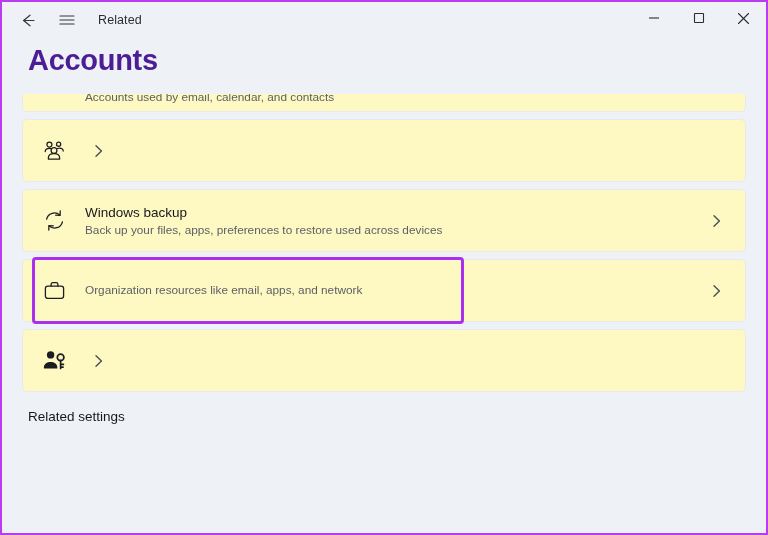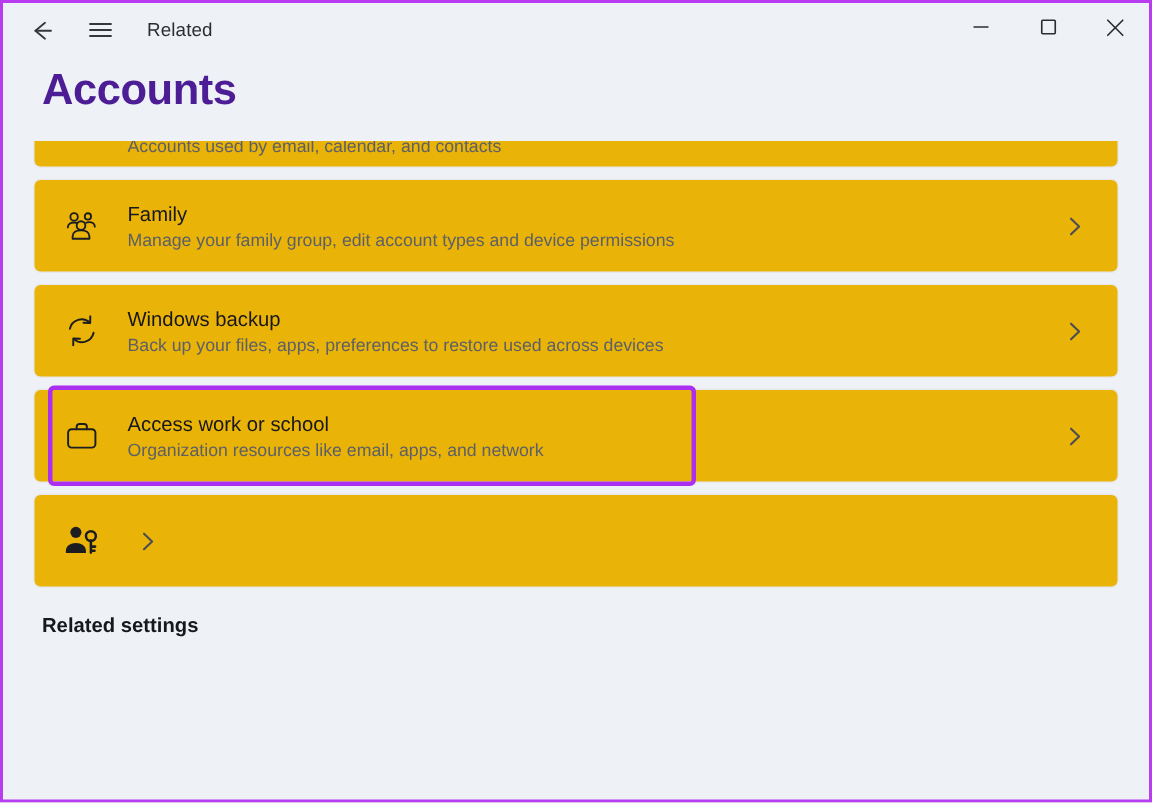--- a/index.html
+++ b/index.html
@@ -62,21 +62,21 @@
   
   .content {
     position:absolute;
     top:92px; left:0; right:0; bottom:0;
     padding:0 20px;
   }
   .cards { position:relative; }
 
   .card {
     position:relative;
-    background:#eab308;
+    background:#fef9c3;
     border:1px solid #e8e9ee;
     border-radius:5px;
     height:63px;
     display:flex;
     align-items:center;
     padding:0 16px 0 0;
     margin-bottom:7px;
   }
   .card.clipped {
     height:18px;
@@ -127,21 +127,21 @@
     border:3px solid #ab2ff0;
     border-radius:4px;
     pointer-events:none;
     z-index:5;
   }
 
   .related {
     margin-top:17px;
     margin-left:6px;
     font-size:13.5px;
-    font-weight:700;
+    font-weight:400;
     color:#17181b;
   }
 </style>
 </head>
 <body>
 
 <div id="app">
 
   <div class="titlebar">
     <div class="tb-btn tb-back">
@@ -204,24 +204,20 @@
         <div class="card-icon">
           <svg width="25" height="25" viewBox="0 0 25 25" fill="none" stroke="currentColor" stroke-width="1.25">
             <circle cx="7.4" cy="6.6" r="2.5"></circle>
             <circle cx="16.6" cy="6.3" r="2.1"></circle>
             <circle cx="12" cy="12.4" r="2.9"></circle>
             <path d="M3.2 13.6c0-2.1 1.9-3.3 4.2-3.3 .8 0 1.6.15 2.2.43" stroke-linecap="round"></path>
             <path d="M21.2 13.1c0-1.9-1.7-3-3.8-3-.7 0-1.4.12-1.9.36" stroke-linecap="round"></path>
             <path d="M6.4 21.2v-1.6c0-2.6 2.5-4.1 5.6-4.1s5.6 1.5 5.6 4.1v1.6z" stroke-linejoin="round"></path>
           </svg>
         </div>
-        <div class="card-text">
-          <div class="card-title">Family</div>
-          <div class="card-sub">Manage your family group, edit account types and device permissions</div>
-        </div>
         <div class="chev">
           <svg width="11" height="14" viewBox="0 0 11 14" fill="none" stroke="currentColor" stroke-width="1.4">
             <path d="M3 1.8 L8.4 7 L3 12.2" stroke-linecap="round" stroke-linejoin="round"></path>
           </svg>
         </div>
       </div>
 
       <div class="card">
         <div class="card-icon">
           <svg width="25" height="25" viewBox="0 0 25 25" fill="none" stroke="currentColor" stroke-width="1.3">
@@ -244,21 +240,20 @@
 
 
       <div class="card">
         <div class="card-icon">
           <svg width="25" height="25" viewBox="0 0 25 25" fill="none" stroke="currentColor" stroke-width="1.3">
             <rect x="3.4" y="8.1" width="18.2" height="12.3" rx="2.4"></rect>
             <path d="M9.1 8.1V6.4c0-1 .8-1.8 1.8-1.8h3.2c1 0 1.8.8 1.8 1.8v1.7" stroke-linecap="round" stroke-linejoin="round"></path>
           </svg>
         </div>
         <div class="card-text">
-          <div class="card-title">Access work or school</div>
           <div class="card-sub">Organization resources like email, apps, and network</div>
         </div>
         <div class="chev">
           <svg width="11" height="14" viewBox="0 0 11 14" fill="none" stroke="currentColor" stroke-width="1.4">
             <path d="M3 1.8 L8.4 7 L3 12.2" stroke-linecap="round" stroke-linejoin="round"></path>
           </svg>
         </div>
       </div>
 
       <div class="card">

